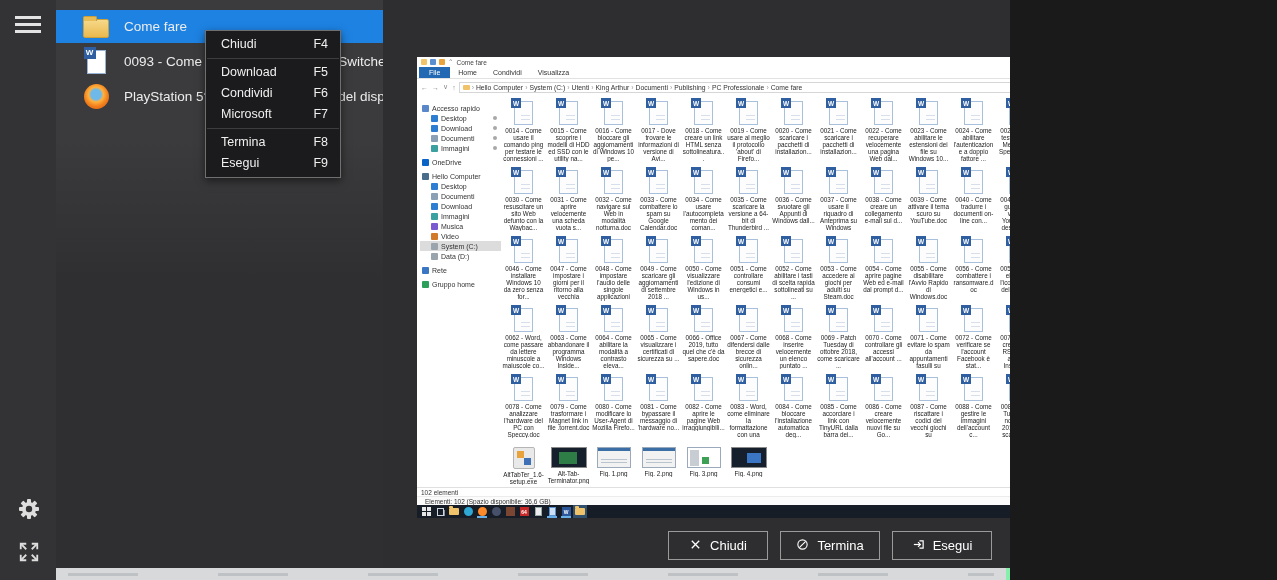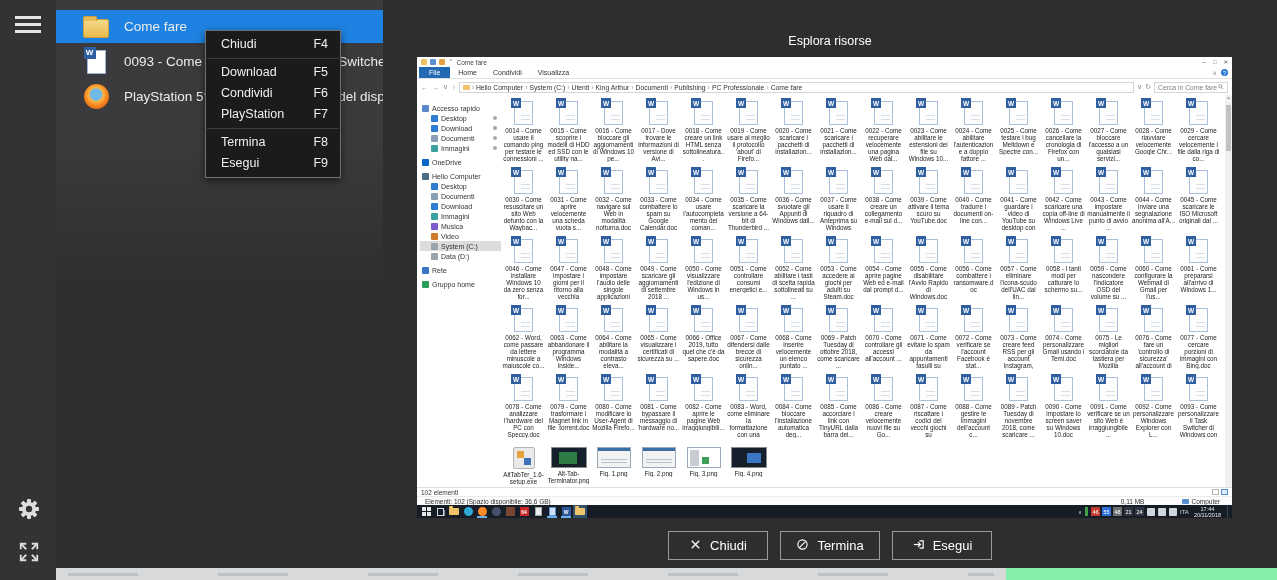--- a/index.html
+++ b/index.html
@@ -1,17 +1,17 @@
 <!DOCTYPE html>
 <html><head>
 <meta charset="utf-8">
 <style>
   *{box-sizing:border-box;margin:0;padding:0}
   html,body{background:#1a1a1a}
-  #screen{position:relative;width:1277px;height:580px;background:#86efac;overflow:hidden;
+  #screen{position:relative;width:1010px;height:580px;background:#86efac;overflow:hidden;
           font-family:"Liberation Sans",sans-serif}
 
   
   .sliver-top{position:absolute;left:281px;top:0;width:127px;height:5px;
     background:linear-gradient(90deg,#c9cfd6 0 40px,#e0a898 40px 55px,#cdd3da 55px 80px,#9fb6d0 80px 95px,#d2d7dd 95px 127px)}
   .sliver-bottom{position:absolute;left:56px;top:568px;width:950px;height:12px;background:#d8d9da}
   .sliver-bottom::before{content:"";position:absolute;left:12px;right:12px;top:5px;height:3px;opacity:.6;
     background:repeating-linear-gradient(90deg,#aeb2b6 0 70px,transparent 70px 150px)}
 
   
@@ -199,21 +199,20 @@
       </div>
       <div class="side-item">
         <span class="s-ic">
           <span class="sfox"></span>
         </span>
         <span class="side-label">PlayStation 5? Un indizio sull'arrivo del dispositivo nel</span>
       </div>
     </div>
 
   <div class="main">
-    <div class="preview-title">Esplora risorse</div>
 
     <div class="explorer">
       <div class="x-titlebar">
         <span class="qat" style="background:#f0c36a"></span>
         <span class="qat" style="background:#5a8fd0"></span>
         <span class="qat" style="background:#e8a33d"></span>
         <span style="color:#888">⌃</span>
         <span>Come fare</span>
         <span class="x-controls">
           <span>─</span>
@@ -798,21 +797,21 @@
       <div class="menu-sep"></div>
       <div class="menu-item">
         <span>Download</span>
         <span class="menu-key">F5</span>
       </div>
       <div class="menu-item">
         <span>Condividi</span>
         <span class="menu-key">F6</span>
       </div>
       <div class="menu-item">
-        <span>PlayStation</span>
+        <span>Microsoft</span>
         <span class="menu-key">F7</span>
       </div>
       <div class="menu-sep"></div>
       <div class="menu-item">
         <span>Termina</span>
         <span class="menu-key">F8</span>
       </div>
       <div class="menu-item">
         <span>Esegui</span>
         <span class="menu-key">F9</span>

